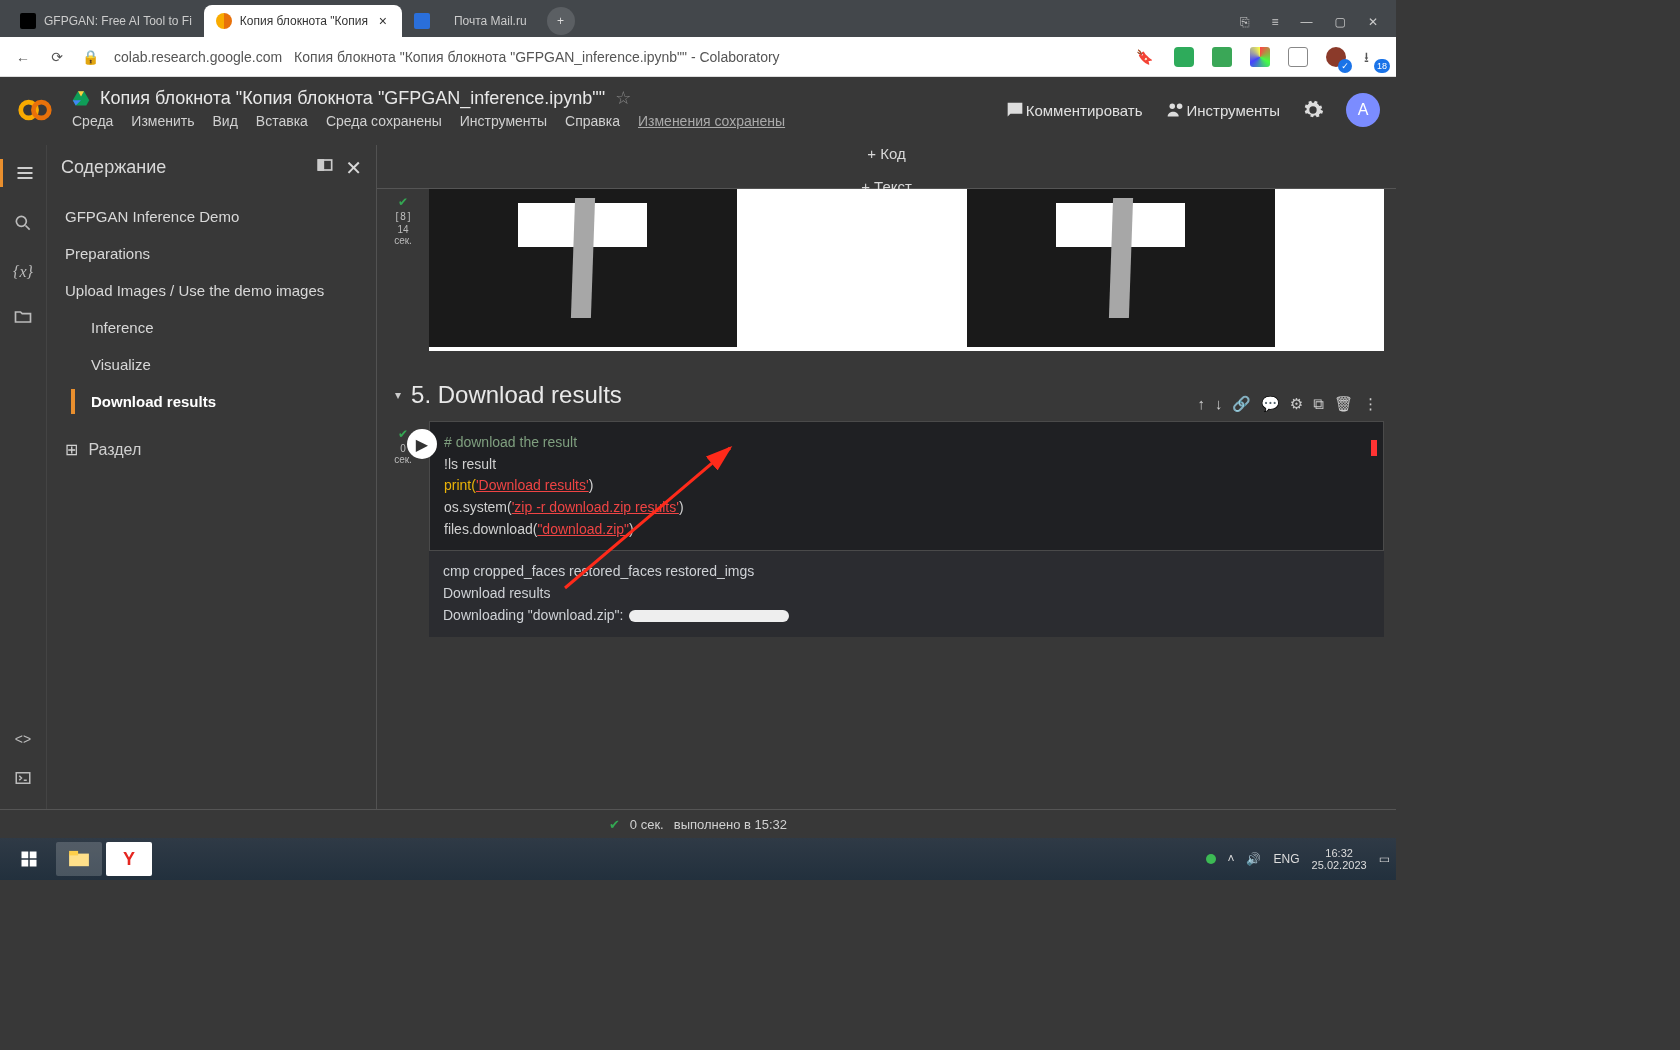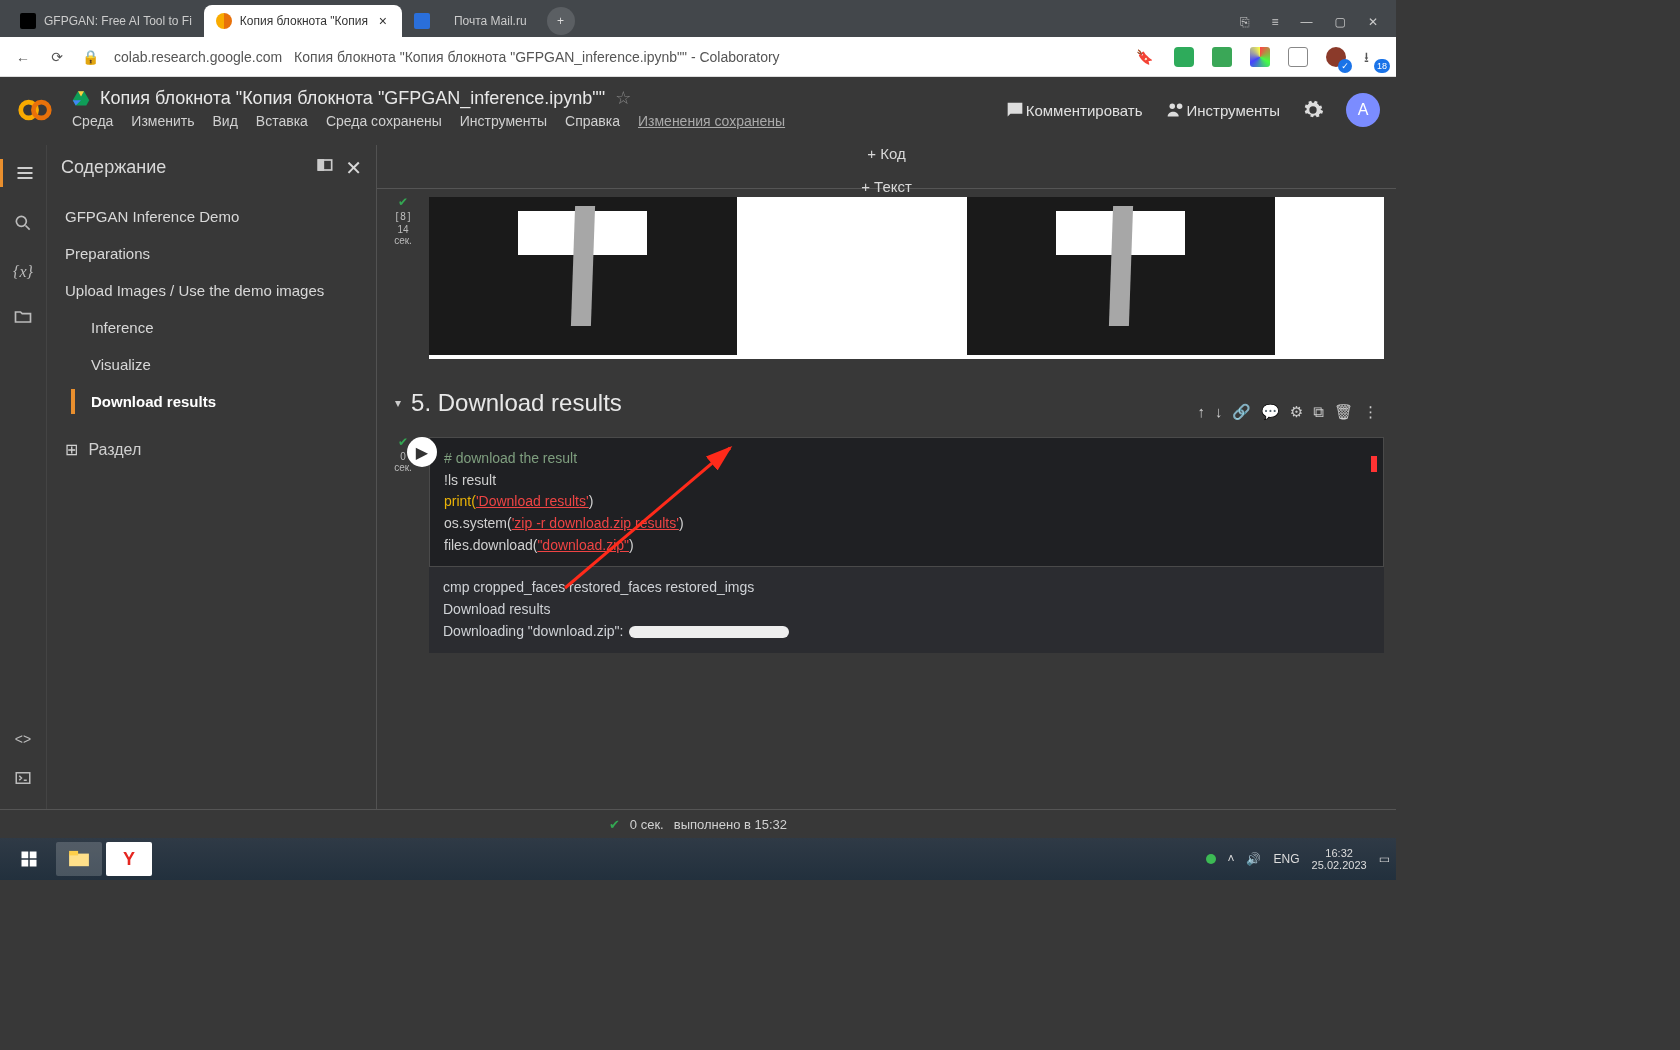--- a/index.html
+++ b/index.html
@@ -68,21 +68,21 @@
 .connect-ok{color:#34a853;font-size:14px;}
 .caret-up{font-size:16px;color:#ccc;cursor:pointer;}
 
 .nb-scroll{flex:1;overflow:auto;padding:0 0 20px 0;}
 
 
 .cell-row{display:flex;}
 .gutter{width:52px;flex-shrink:0;display:flex;flex-direction:column;align-items:center;padding-top:6px;}
 .gut-ok{color:#34a853;font-size:12px;}
 .gut-meta{font-size:10px;color:#bbb;text-align:center;line-height:1.1;margin-top:2px;}
-.cell-body{flex:1;margin-top:8px;}
+.cell-body{flex:1;}
 .img-strip{background:#fff;padding:0;display:flex;gap:230px;height:162px;margin:0 12px 0 0;}
 .img-ph{width:308px;height:158px;position:relative;background:#fff;}
 .suit{position:absolute;inset:0;}
 
 .suit::before{content:"";position:absolute;left:0;right:0;top:0;bottom:0;
   background:
     linear-gradient(#fff,#fff) center 12%/42% 28% no-repeat,
     linear-gradient(#1a1a1a,#1a1a1a);
 }
 .suit::after{content:"";position:absolute;left:50%;top:6%;width:20px;height:120px;margin-left:-10px;

